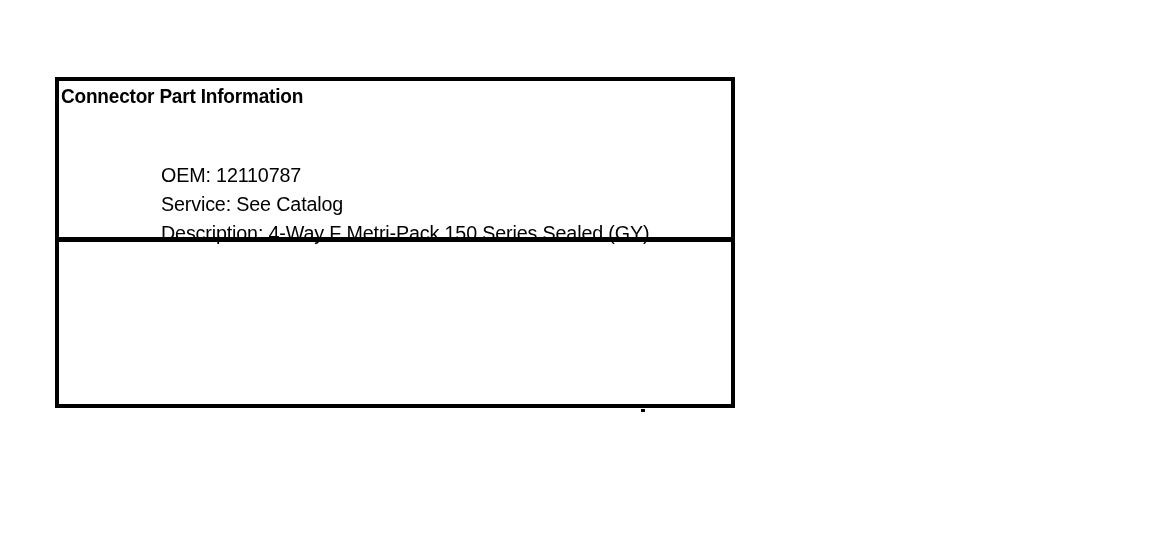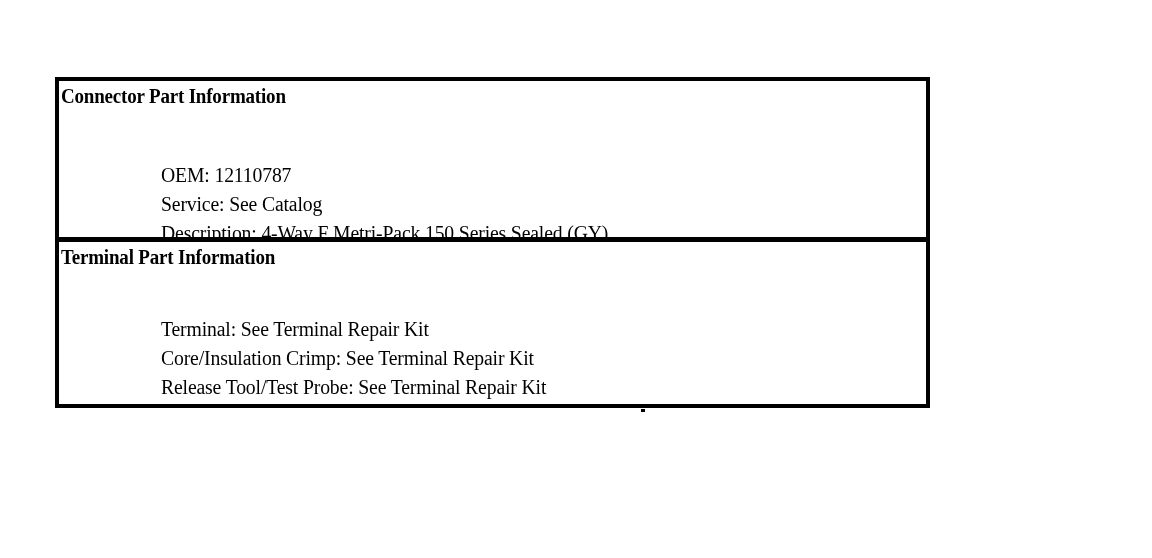--- a/index.html
+++ b/index.html
@@ -16,26 +16,25 @@
     font-family: "Liberation Sans", sans-serif;
     color: #000000;
     -webkit-font-smoothing: none;
   }
 
   
   #info-panel {
     position: absolute;
     left: 55px;
     top: 77px;
-    width: 875px;
+    width: 680px;
     height: 331px;
     box-sizing: border-box;
     border: 4px solid #000000;
     background: #ffffff;
-    font-family: Liberation Serif, serif;
   }
 
   .panel-section {
     position: relative;
     box-sizing: border-box;
     background: #ffffff;
   }
 
   #connector-section {
     height: 161px;
@@ -101,26 +100,16 @@
 
     <div class="section-heading">Connector Part Information</div>
 
     <ul class="detail-list" id="connector-details">
       <li class="detail-line">OEM: 12110787</li>
       <li class="detail-line">Service: See Catalog</li>
       <li class="detail-line">Description: 4-Way F Metri-Pack 150 Series Sealed (GY)</li>
     </ul>
   </div>
 
-  <div class="panel-section" id="terminal-section">
-
-    <div class="section-heading">Terminal Part Information</div>
-
-    <ul class="detail-list" id="terminal-details">
-      <li class="detail-line">Terminal: See Terminal Repair Kit</li>
-      <li class="detail-line">Core/Insulation Crimp: See Terminal Repair Kit</li>
-      <li class="detail-line">Release Tool/Test Probe: See Terminal Repair Kit</li>
-    </ul>
-  </div>
 
 </div>
 
 <div id="bottom-artifact"></div>
 
 </body></html>

